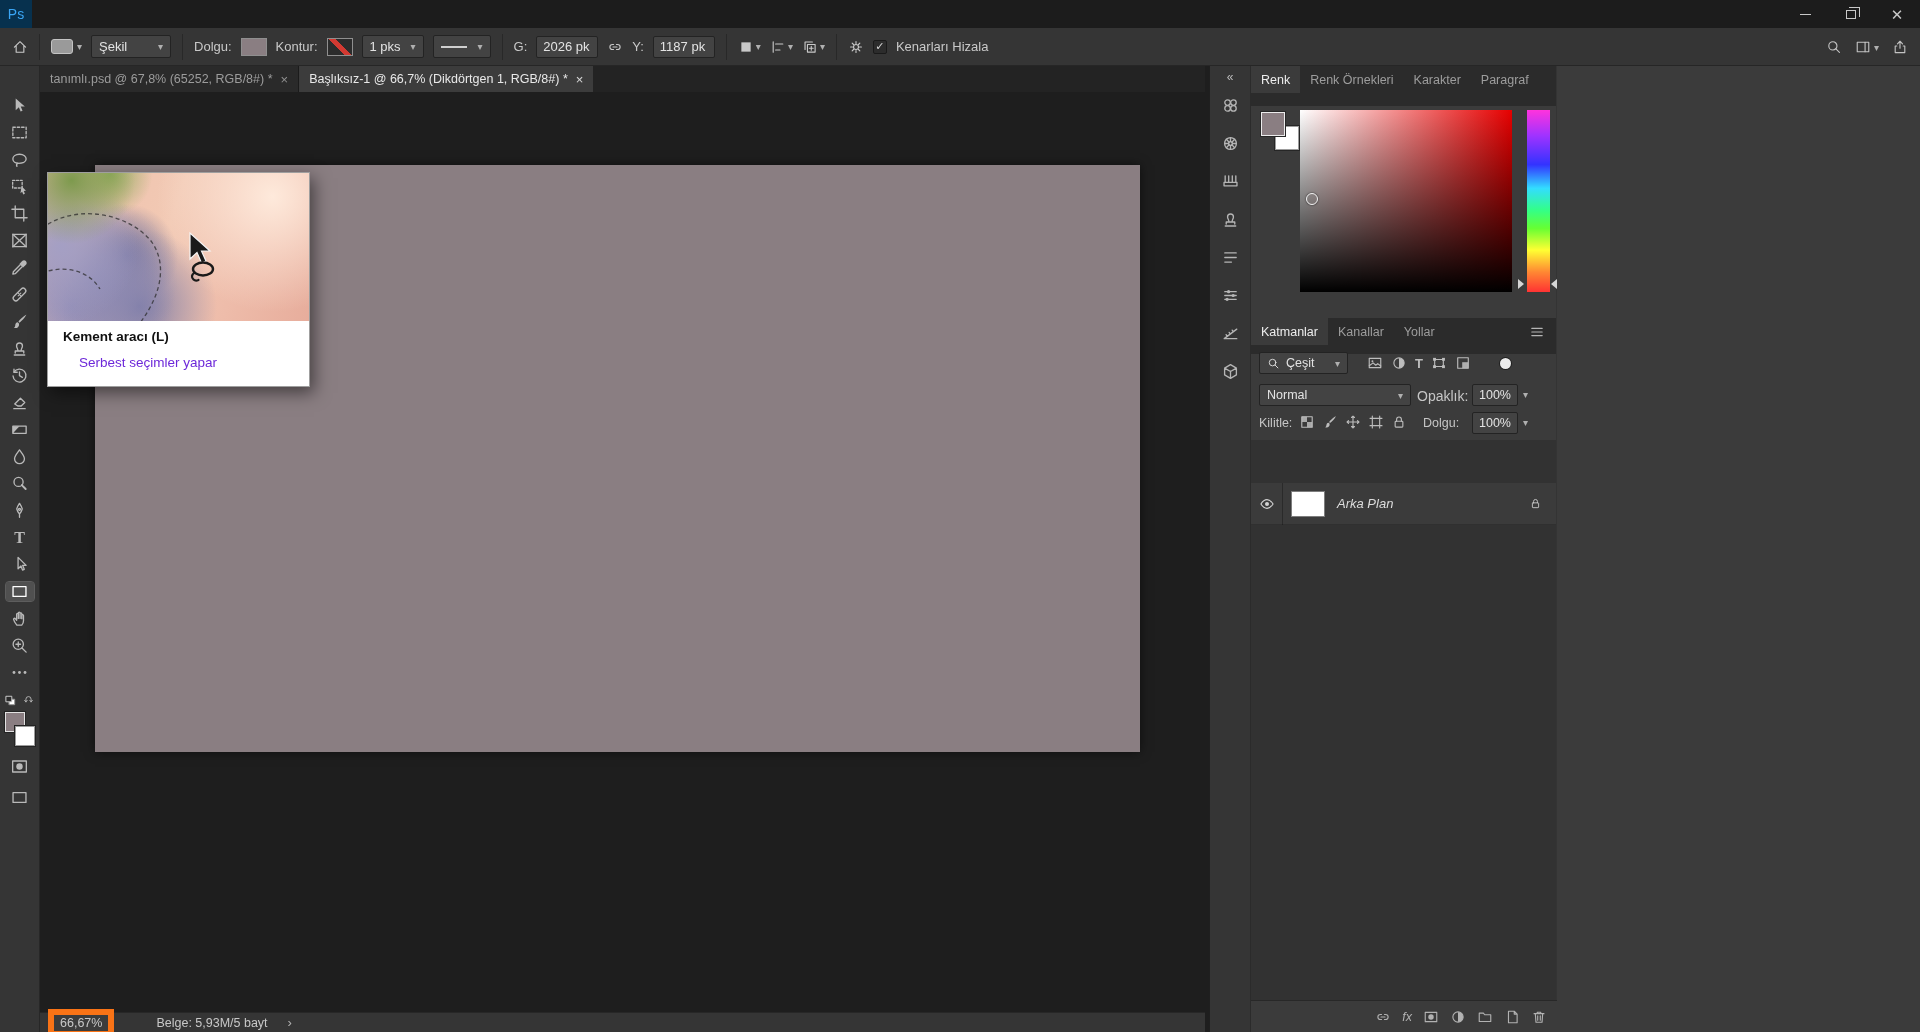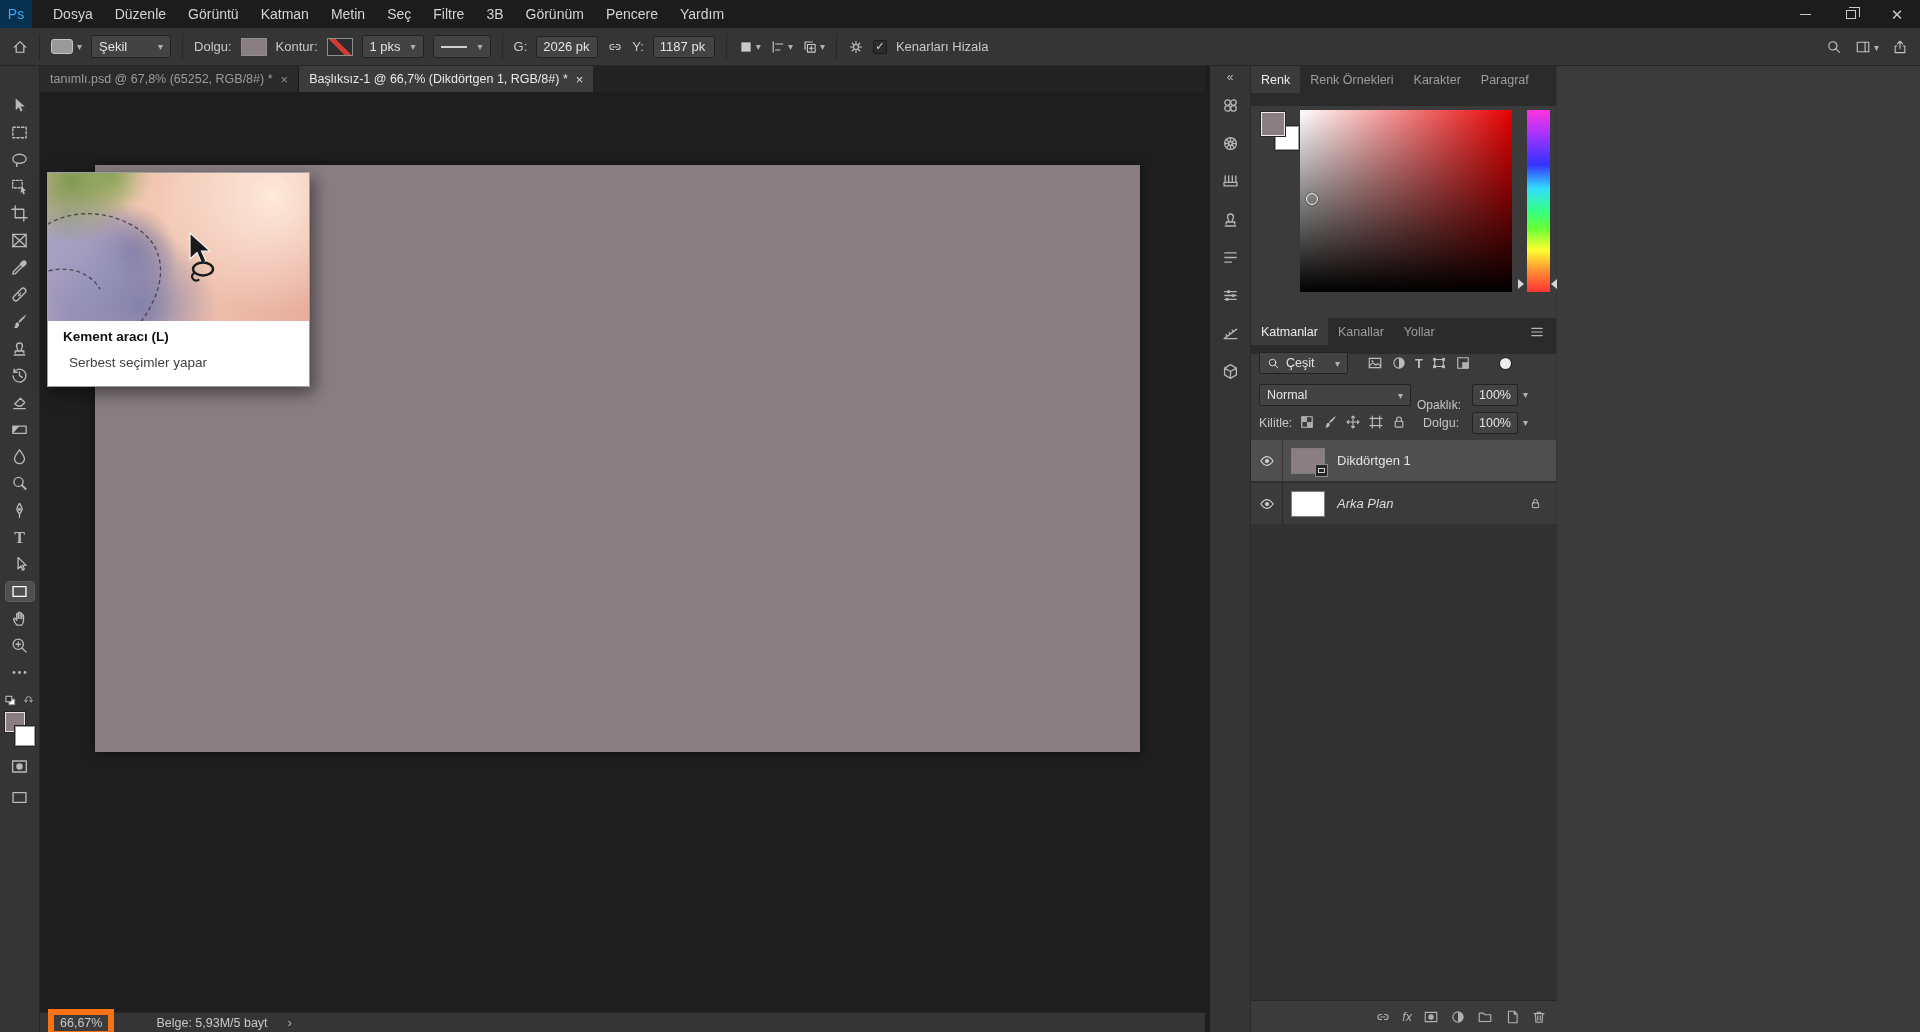--- a/index.html
+++ b/index.html
@@ -62,21 +62,21 @@
     radial-gradient(circle at 86% 16%, rgba(255,236,222,.95), rgba(255,236,222,0) 45%),
     radial-gradient(circle at 9% 5%, #7d9a4d, rgba(125,154,77,0) 23%),
     radial-gradient(circle at 24% 1%, #93ac5e, rgba(147,172,94,0) 17%),
     radial-gradient(circle at 5% 50%, #a49fc4, rgba(164,159,196,0) 30%),
     radial-gradient(circle at 19% 72%, #8d8ab3, rgba(141,138,179,0) 34%),
     radial-gradient(circle at 35% 90%, #7e7ca6, rgba(126,124,166,0) 36%),
     radial-gradient(circle at 9% 90%, #9b94bd, rgba(155,148,189,0) 38%),
     radial-gradient(circle at 30% 56%, #6f6d96, rgba(111,109,150,0) 26%),
     linear-gradient(108deg, #edc0ab, #f2c9b4 45%, #eebcaa 72%, #e7ad9c)}
   .tt-title{position:absolute;left:15px;top:156px;font-size:13.5px;font-weight:bold;color:#111}
-  .tt-desc{position:absolute;left:21px;top:182px;font-size:13.5px;color:#404040}
+  .tt-desc{position:absolute;left:31px;top:182px;font-size:13.5px;color:#6d28d9}
 
   
   .statusbar{left:40px;top:1012px;width:1165px;height:20px;background:#353535;border-top:1px solid #272727;display:flex;align-items:center;font-size:12.5px;color:#c8c8c8;z-index:20}
   .zoomfield{margin-left:8px;padding:1px 6px;border:6px solid #f97316;background:#3c3c3c}
   .docinfo{margin-left:42px}
   .status-chevron{margin-left:20px;color:#b0b0b0;font-size:13px}
 
   
   .strip{left:1209px;top:66px;width:42px;height:966px;background:#353535;border-left:1px solid #1f1f1f;border-right:1px solid #2b2b2b;display:flex;flex-direction:column;align-items:center;z-index:20}
   .strip-head{height:18px;width:100%;display:flex;align-items:center;justify-content:center;color:#bdbdbd;font-size:12px;margin-top:2px}
@@ -102,21 +102,21 @@
     linear-gradient(to bottom,#ff33dd 0%,#a033ff 14%,#3333ff 30%,#33ddff 43%,#33ff88 55%,#66ff33 65%,#ffff33 77%,#ff8833 89%,#ff3333 100%)}
   .tri-r{position:absolute;width:0;height:0;border-top:5px solid transparent;border-bottom:5px solid transparent;border-left:6px solid #d6d6d6}
   .tri-l{position:absolute;width:0;height:0;border-top:5px solid transparent;border-bottom:5px solid transparent;border-right:6px solid #d6d6d6}
 
   .lp-search{position:absolute;left:8px;top:286px;width:89px;height:22px}
   .filter-icons{position:absolute;left:116px;top:289px;display:flex;gap:8px;color:#bdbdbd;align-items:center}
   .ftr-T{font-size:13px;font-weight:bold;color:#bdbdbd;line-height:1}
   .filter-dot{position:absolute;left:249px;top:292px;width:11px;height:11px;border-radius:50%;background:#ececec;box-shadow:0 0 0 1px #202020}
 
   .blend-dd{position:absolute;left:8px;top:318px;width:152px;height:22px}
-  .lbl-opacity{position:absolute;left:166px;top:332px;font-size:12px;color:#c6c6c6}
+  .lbl-opacity{position:absolute;left:166px;top:322px;font-size:14px;color:#c6c6c6}
   .vb-opacity{position:absolute;left:221px;top:318px;width:46px;height:22px}
   .car-op{position:absolute;left:272px;top:323px}
   .lbl-lock{position:absolute;left:8px;top:350px;font-size:12.5px;color:#c6c6c6}
   .lock-icons{position:absolute;left:48px;top:348px;display:flex;gap:7px;color:#bdbdbd;align-items:center}
   .lbl-fill{position:absolute;left:172px;top:350px;font-size:12.5px;color:#c6c6c6}
   .vb-fill{position:absolute;left:221px;top:346px;width:46px;height:22px}
   .car-fill{position:absolute;left:272px;top:351px}
 
   .listbg{position:absolute;left:0;top:374px;width:305px;height:560px;background:#323232}
   .lrow{position:absolute;left:0;width:305px;height:42px;display:flex;align-items:center}
@@ -337,33 +337,20 @@
 <symbol id="i-menu" viewBox="0 0 20 20">
         <path d="M3.5 5.5 H16.5 M3.5 10 H16.5 M3.5 14.5 H16.5"></path>
       </symbol>
 </defs>
 </svg>
 
 <div id="app">
 
   <div class="menubar abs">
     <div class="ps-logo">Ps</div>
-    <div class="menus">
-      <span class="mi">Dosya</span>
-      <span class="mi">Düzenle</span>
-      <span class="mi">Görüntü</span>
-      <span class="mi">Katman</span>
-      <span class="mi">Metin</span>
-      <span class="mi">Seç</span>
-      <span class="mi">Filtre</span>
-      <span class="mi">3B</span>
-      <span class="mi">Görünüm</span>
-      <span class="mi">Pencere</span>
-      <span class="mi">Yardım</span>
-    </div>
     <div class="winctl">
       <span class="wbtn">
           <span class="min-glyph"></span>
         </span>
       <span class="wbtn">
           <span class="restore-glyph"></span>
         </span>
       <span class="wbtn">
           <span class="close-glyph">✕</span>
         </span>
@@ -727,33 +714,20 @@
         </svg>
     </div>
     <span class="lbl-fill">Dolgu:</span>
     <span class="vbox vb-fill">
         <span style="font-size:12.5px">100%</span>
       </span>
     <span class="car car-fill">▾</span>
 
     <div class="listbg"></div>
 
-    <div class="lrow lrow1">
-      <span class="eyecell">
-          <svg class="ic sm">
-            <use href="#i-eye"></use>
-          </svg>
-        </span>
-      <span class="thumb" style="background-color: rgb(138, 126, 130);">
-          <span class="thumb-badge">
-            <i></i>
-          </span>
-        </span>
-      <span class="lname">Dikdörtgen 1</span>
-    </div>
     <div class="lrow lrow2">
       <span class="eyecell">
           <svg class="ic sm">
             <use href="#i-eye"></use>
           </svg>
         </span>
       <span class="thumb" style="background-color: rgb(255, 255, 255);"></span>
       <span class="lname italic">Arka Plan</span>
       <svg class="ic xs row-lock">
           <use href="#i-lock"></use>

